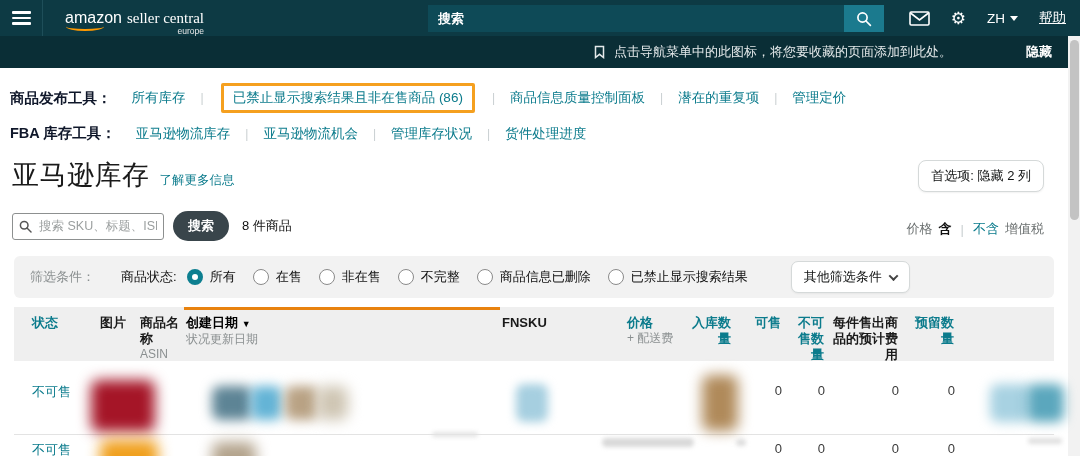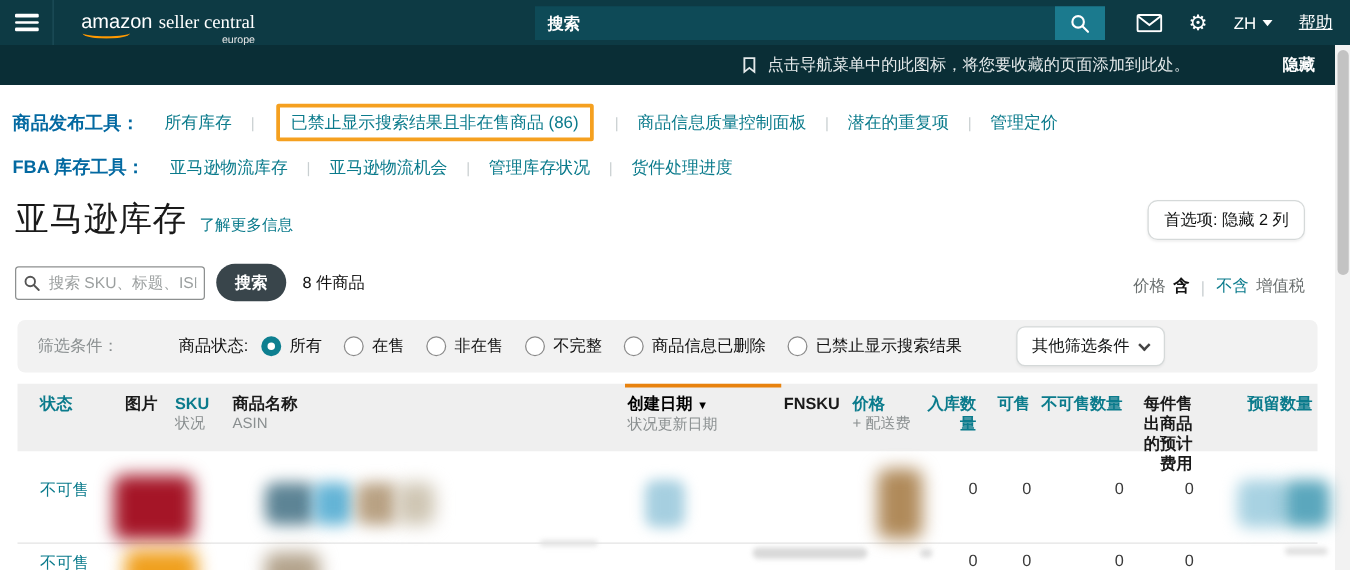--- a/index.html
+++ b/index.html
@@ -50,21 +50,21 @@
   .scroll-thumb { position:absolute; left:1.5px; top:4px; width:9px; height:180px;
                   background:#c3c3c3; border-radius:5px; }
 
   
   .content { position:absolute; left:0; top:68px; width:1068px; height:388px;
              background:#fff; }
 
   .nav-row { display:flex; align-items:center; margin:15px 0 0 10px; font-size:13.5px;
              white-space:nowrap; }
   .nav-row.second { margin-top:11px; }
-  .nav-label { font-weight:700; font-size:14.5px; color:#0369a1; margin-right:20px; }
+  .nav-label { font-weight:700; font-size:14.5px; color:#0f172a; margin-right:20px; }
   .nav-link { color:#0b7b8c; cursor:pointer; text-decoration:none; }
   .nav-sep { color:#c9cfd1; margin:0 15px; font-size:12px; }
   .hl-box { border:3px solid #f5a01f; border-radius:2px; padding:3px 9px; margin:0 2px;text-align:center; }
 
   .title-row { display:flex; align-items:baseline; margin:14px 0 0 12px; }
   .page-title { font-size:27px; font-weight:400; color:#1a1a1a; letter-spacing:0.5px; }
   .learn-more { font-size:12.5px; color:#0b7b8c; margin-left:10px; cursor:pointer; }
   .prefs-btn { position:absolute; top:92px; right:24px; background:#fff;
                border:1px solid #d5d9d9; border-radius:8px; padding:6px 12px;
                font-size:13px; color:#0f1111; cursor:pointer;
@@ -84,21 +84,21 @@
   .item-count { margin-left:13px; font-size:13px; color:#111; }
   .vat-toggle { position:absolute; top:152px; right:24px; font-size:13px;
                 display:flex; align-items:center; gap:6px; }
   .vat-gray { color:#6b7070; }
   .vat-incl { color:#111; font-weight:700; }
   .vat-sep { color:#c9cfd1; margin:0 3px; }
   .vat-excl { color:#0b7b8c; cursor:pointer; }
 
   .filter-panel { margin:15px 14px 0 14px; height:42px; background:#f2f2f2;
                   border-radius:6px; display:flex; align-items:center; }
-  .filter-label { color:#8a8f90; font-size:13px; margin-left:16px; margin-right:48px; }
+  .filter-label { color:#8a8f90; font-size:13px; margin-left:16px; margin-right:26px; }
   .status-label { color:#111; font-size:13px; margin-right:10px; }
   .radio-opt { display:flex; align-items:center; gap:7px; margin-right:17px;
                font-size:13px; color:#111; cursor:pointer; }
   .radio { width:16px; height:16px; border-radius:50%; background:#fff;
            border:1.5px solid #8a8a8a; flex:0 0 auto; }
   .radio.checked { border:5px solid #0d7f90; }
   .more-filters { margin-left:26px; background:#fff; border:1px solid #d5d9d9;
                   border-radius:7px; padding:6px 12px; font-size:13px; color:#0f1111;
                   display:flex; align-items:center; gap:8px; cursor:pointer;
                   box-shadow:0 1px 2px rgba(0,0,0,0.05);
@@ -286,24 +286,20 @@
       </button>
     </div>
 
     <div class="thead grid">
       <div class="hc first teal-h">
         <span class="l1">状态</span>
         </div>
       <div class="hc dark-h">
         <span class="l1">图片</span>
         </div>
-      <div class="hc teal-h">
-        <span class="l1">SKU</span>
-        <span class="l2">状况</span>
-        </div>
       <div class="hc dark-h">
         <span class="l1">商品名称</span>
         <span class="l2">ASIN</span>
         </div>
       <div class="hc sorted">
         <span class="l1"><span>创建日期</span>
           <span class="sort-arrow">▼</span></span>
         <span class="l2">状况更新日期</span>
         </div>
       <div class="hc dark-h">

